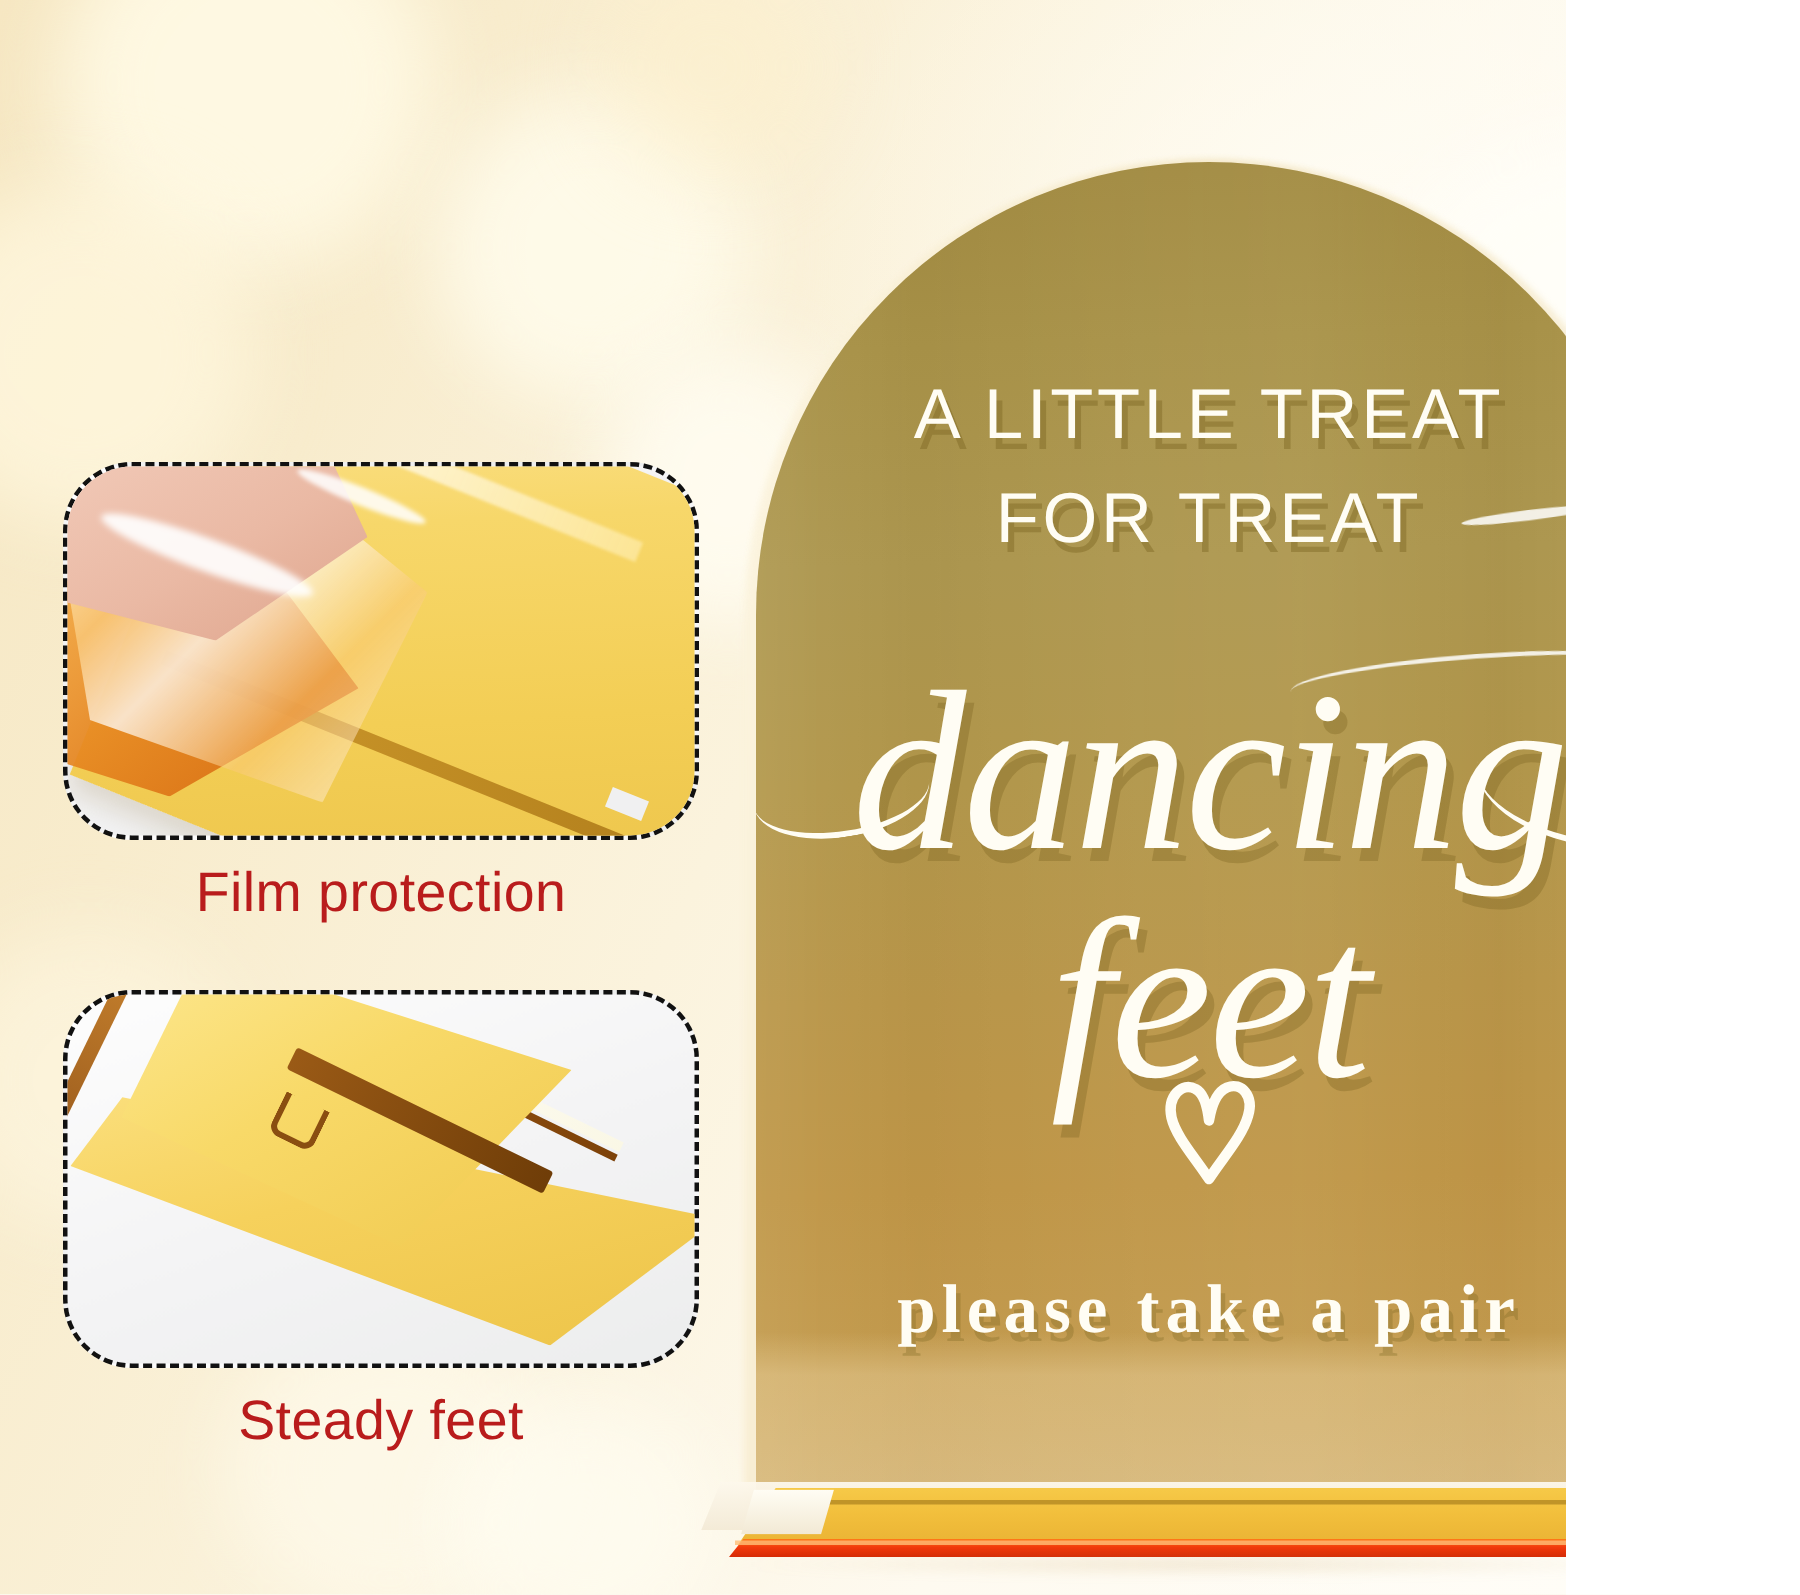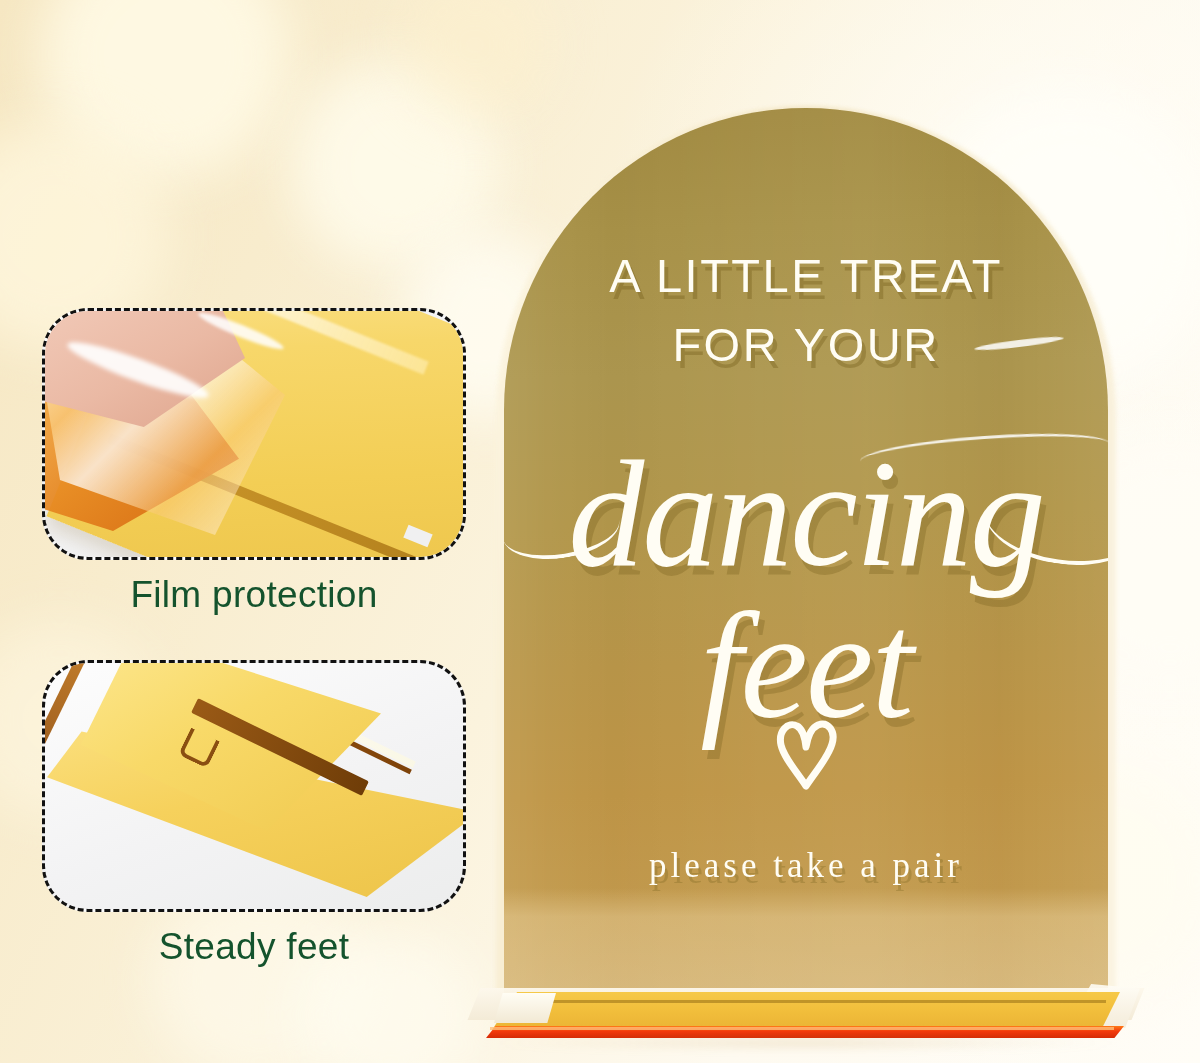--- a/index.html
+++ b/index.html
@@ -3,21 +3,21 @@
 <meta charset="utf-8">
 <title>Acrylic Arch Sign Product Image</title>
 <style>
   html, body {
     margin: 0;
     padding: 0;
     background: #fff;
   }
   #stage {
     position: relative;
-    width: 1200px;
+    width: 1044px;
     height: 1063px;
     overflow: hidden;
     font-family: "Liberation Sans", sans-serif;
     background: #f7ecd0;
   }
 
   
   .bg-base {
     position: absolute;
     inset: 0;
@@ -139,22 +139,22 @@
     border-left: 0; border-right: 0; border-top: 0;
     transform: rotate(-9deg);
   }
   .swash-r {
     right: -36px; top: 36px;
     width: 160px; height: 86px;
     transform: rotate(8deg);
   }
   .tagline {
     font-family: "Liberation Serif", serif;
-    font-weight: 400;
-    font-size: 35px;
+    font-weight: 700;
+    font-size: 46px;
     letter-spacing: 4px;
     text-shadow: 3px 6px 0 rgba(120,98,30,.30);
   }
 
   
   .base-back {
     position: absolute;
     left: 8px;
     top: 888px;
     width: 664px;
@@ -245,21 +245,21 @@
     background: linear-gradient(160deg,#fdfdfd 0%, #f3f3f4 55%, #eceded 100%);
     overflow: hidden;
     box-sizing: border-box;
   }
   .feature-label {
     margin-top: 14px;
     text-align: center;
     font-family: "Liberation Sans", sans-serif;
     font-size: 37px;
     font-weight: 400;
-    color: #14532d;
+    color: #b91c1c;
     letter-spacing: .3px;
   }
 
   
   .c1-sheet {
     position: absolute;
     left: 48px; top: -34px;
     width: 420px; height: 330px;
     background: linear-gradient(155deg,#ffe9a0 0%, #f7d76a 30%, #f3ce55 58%, #e9bf45 100%);
     transform: rotate(22deg);
@@ -427,21 +427,21 @@
     <div class="sign-face">
       <div class="sign-sheen"></div>
       <div class="sign-reflect"></div>
 
       <div class="hl-arc" style="left:470px; top:232px; width:90px; height:7px; transform:rotate(-7deg);"></div>
       <div class="hl-arc" style="left:356px; top:328px; width:250px; height:30px; border-radius:50%;
                   background:none; border-top:3px solid rgba(255,255,255,.85); transform:rotate(-4deg);"></div>
 
       <div class="txt headline" style="top:134px;">
         <div>A LITTLE TREAT</div>
-        <div>FOR YOUR</div>
+        <div>FOR TREAT</div>
       </div>
 
       <div class="txt" style="top:330px; height:210px;">
         <span class="swash-l"></span>
         <span class="script">dancing feet</span>
         <span class="swash-r"></span>
       </div>
 
       <div class="txt" style="top:608px;">
         <svg width="70" height="76" viewBox="0 0 70 76">

